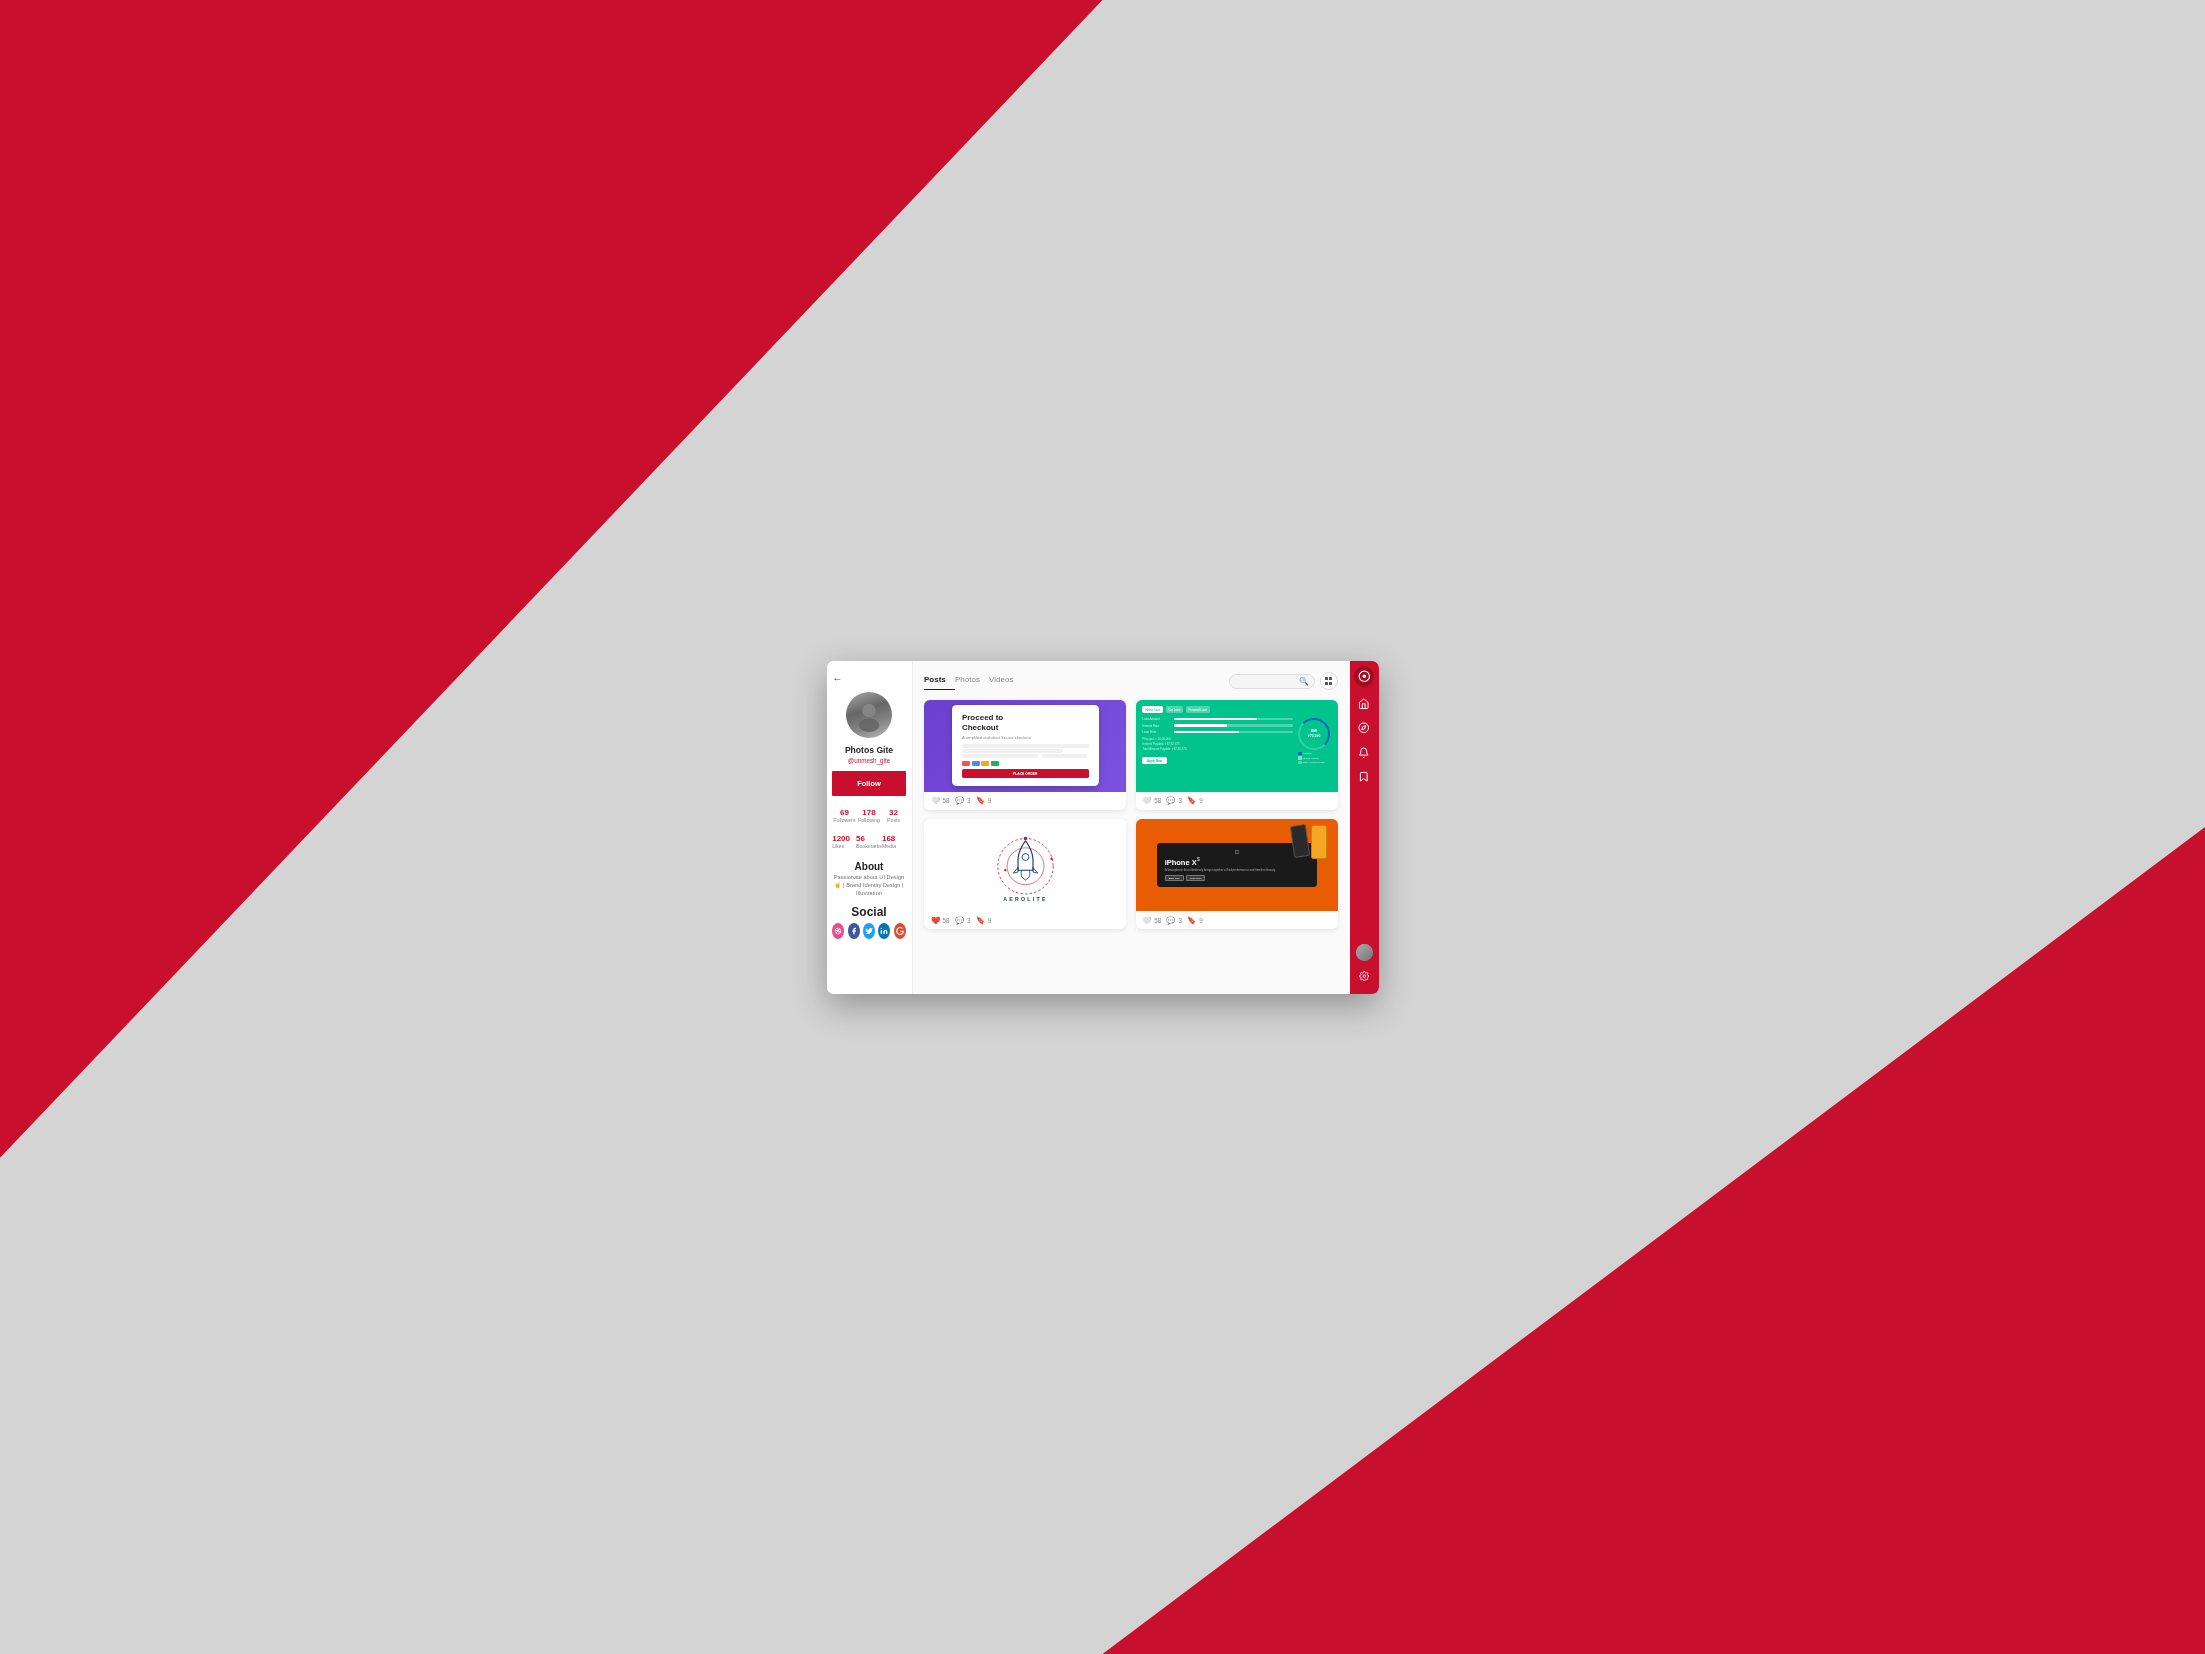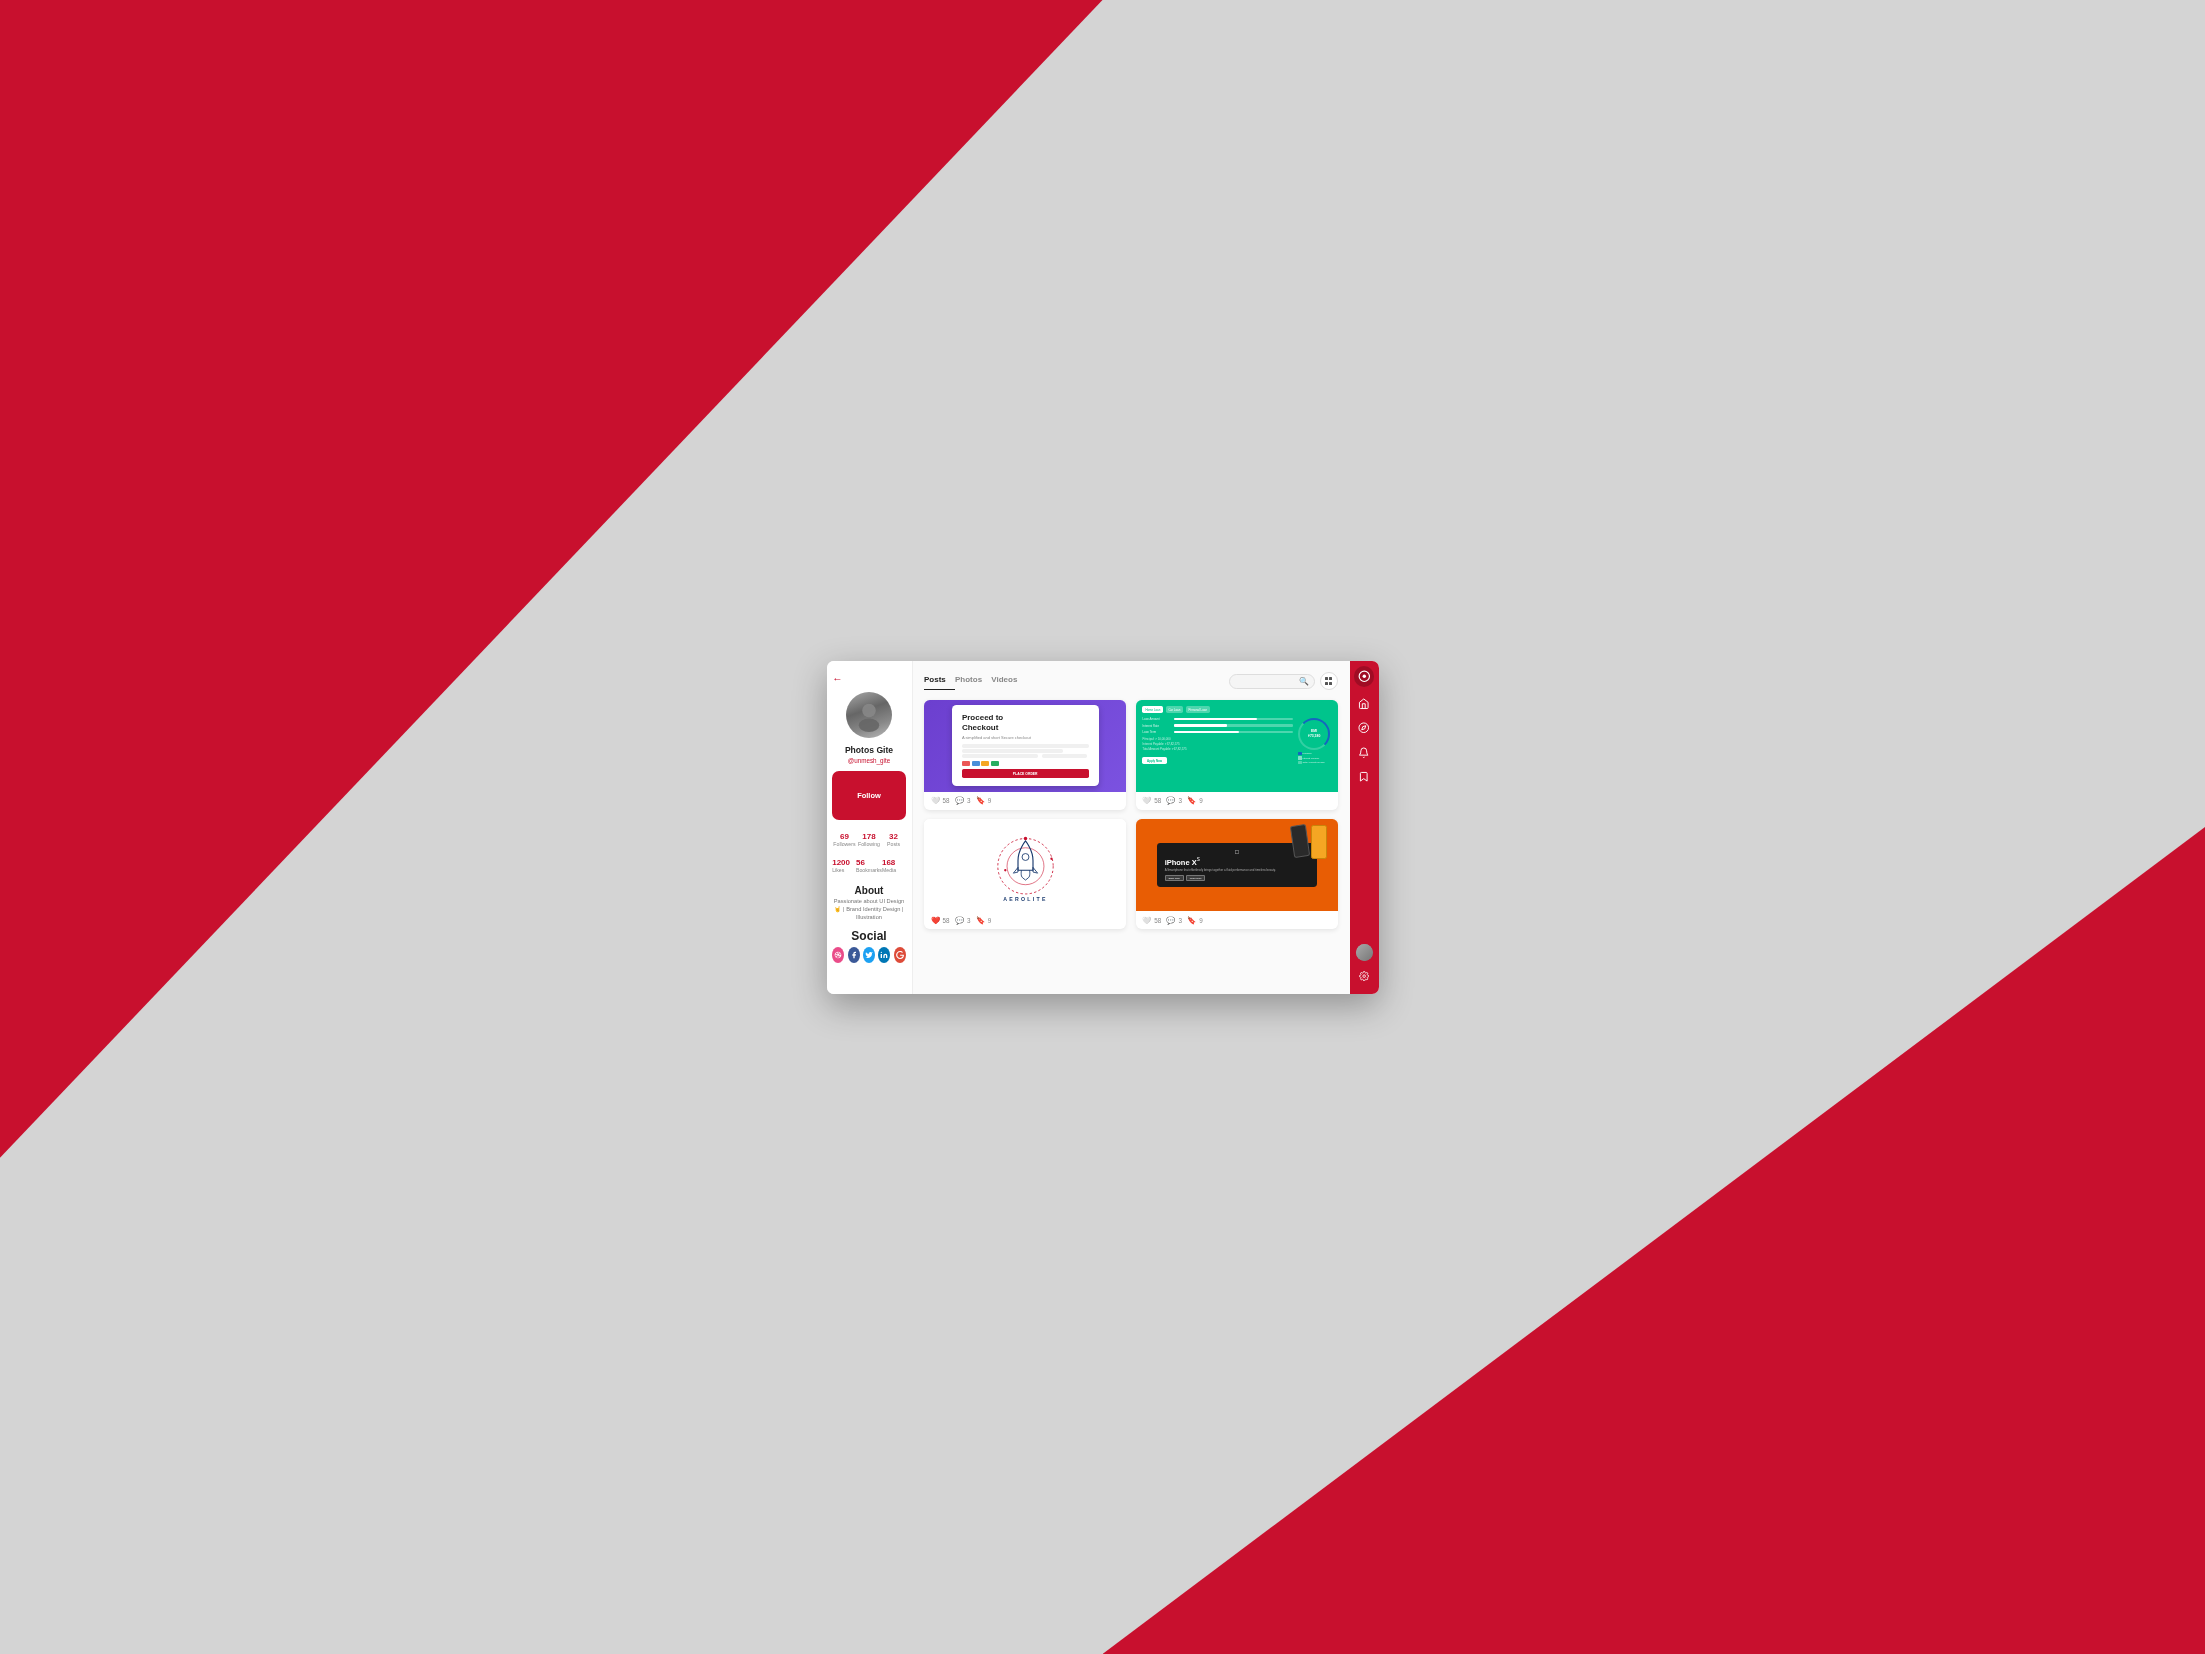--- a/index.html
+++ b/index.html
@@ -118,22 +118,22 @@
       font-size: 6.3px;
       color: #c8102e;
       text-align: center;
       margin-bottom: 4.6px;
     }
 
     .follow-btn {
       background: #c8102e;
       color: #fff;
       border: none;
-      border-radius: 7px;
-      padding: 20px 17px;
+      border-radius: 1px;
+      padding: 8px 17px;
       font-size: 7.5px;
       font-weight: 600;
       cursor: pointer;
       margin-bottom: 6.9px;
       width: 100%;
       text-align: center;
     }
 
     .stats-grid {
       display: grid;
@@ -235,21 +235,21 @@
       margin-bottom: 9.2px;
       gap: 0;
     }
 
     .tab-item {
       font-size: 8px;
       padding: 2.3px 9.2px 4.6px 0;
       cursor: pointer;
       color: #888;
       border-bottom: 1.1px solid transparent;
-      font-weight: 700;
+      font-weight: 400;
     }
 
     .tab-item.active {
       color: #222;
       font-weight: 700;
       border-bottom: 1.1px solid #222;
     }
 
     .search-area {
       margin-left: auto;

